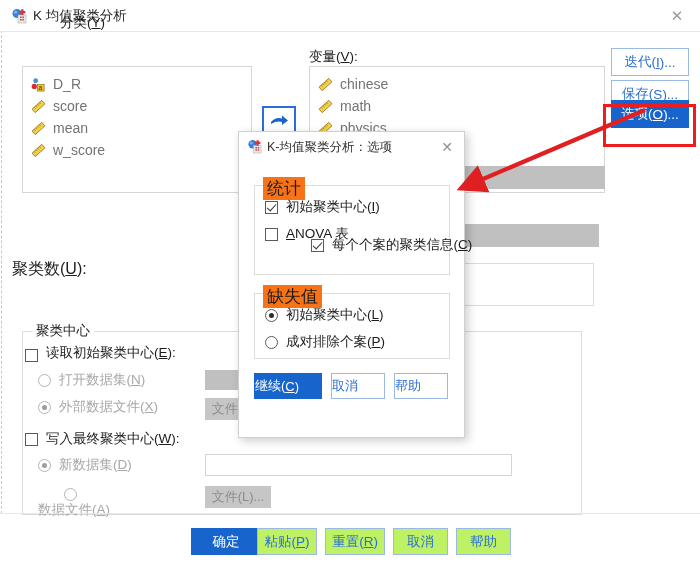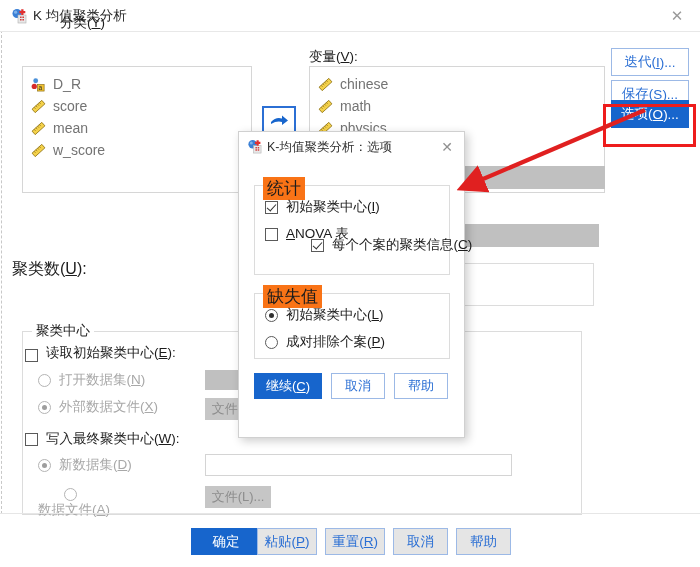--- a/index.html
+++ b/index.html
@@ -281,21 +281,21 @@
     position: absolute;
     left: 0; top: 513px;
     width: 700px; height: 0;
     border-top: 1px solid #e6e6e6;
   }
   .bottom-btn {
     position: absolute;
     top: 528px;
     height: 27px;
     border: 1px solid #9cb9e6;
-    background: #e5e5e5;
+    background: #bef264;
     color: #2b6fd4;
     font-size: 13.5px;
     display: flex; align-items: center; justify-content: center;
     box-sizing: border-box;
     white-space: nowrap;
   }
   #btn-ok {
     left: 191px; width: 70px;
     background: #1765cc; color: #ffffff; border-color: #1765cc;
   }
@@ -358,21 +358,21 @@
   #leg-miss   { left: 24px; top: 153px; }
 
   .dlg-btn {
     position: absolute;
     top: 241px;
     height: 26px;
     border: 1px solid #9cb9e6;
     background: #ffffff;
     color: #2b6fd4;
     font-size: 13px;
-    display: flex; align-items: center; justify-content: center;
+    display: flex; align-items: center; 
     box-sizing: border-box;
     white-space: nowrap;
   }
   #dlg-continue {
     left: 15px; width: 68px;
     background: #1765cc; color: #ffffff; border-color: #1765cc;
   }
   #dlg-cancel { left: 92px; width: 54px; }
   #dlg-help   { left: 155px; width: 54px; }
 

